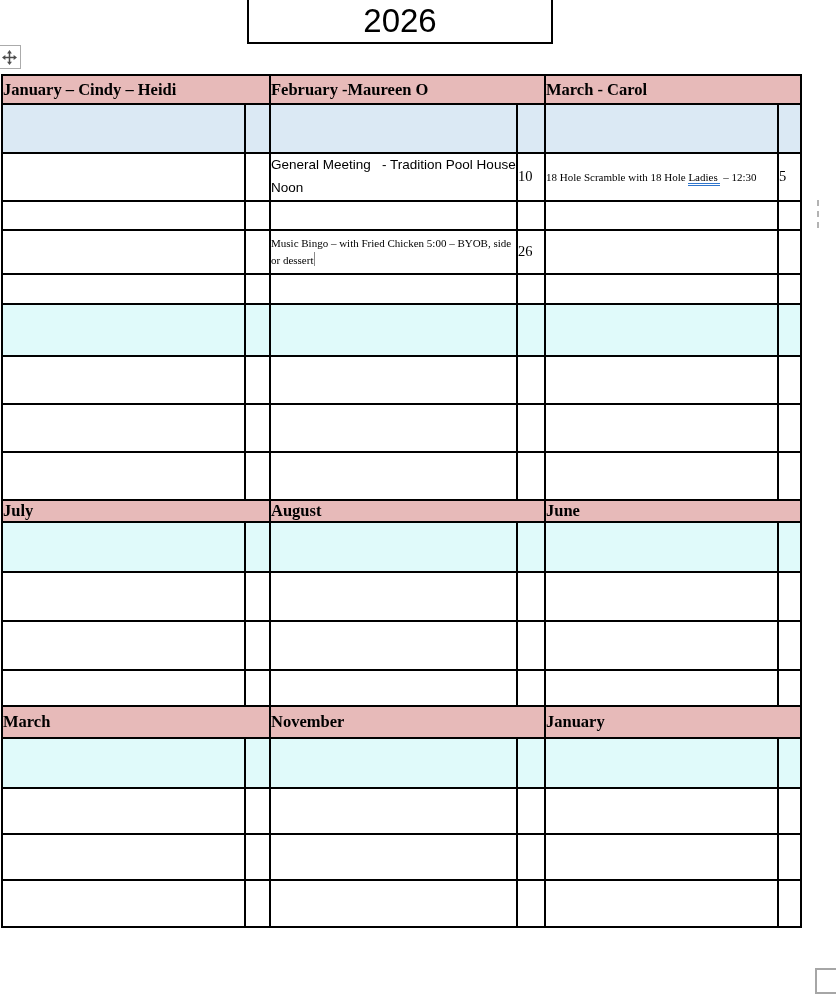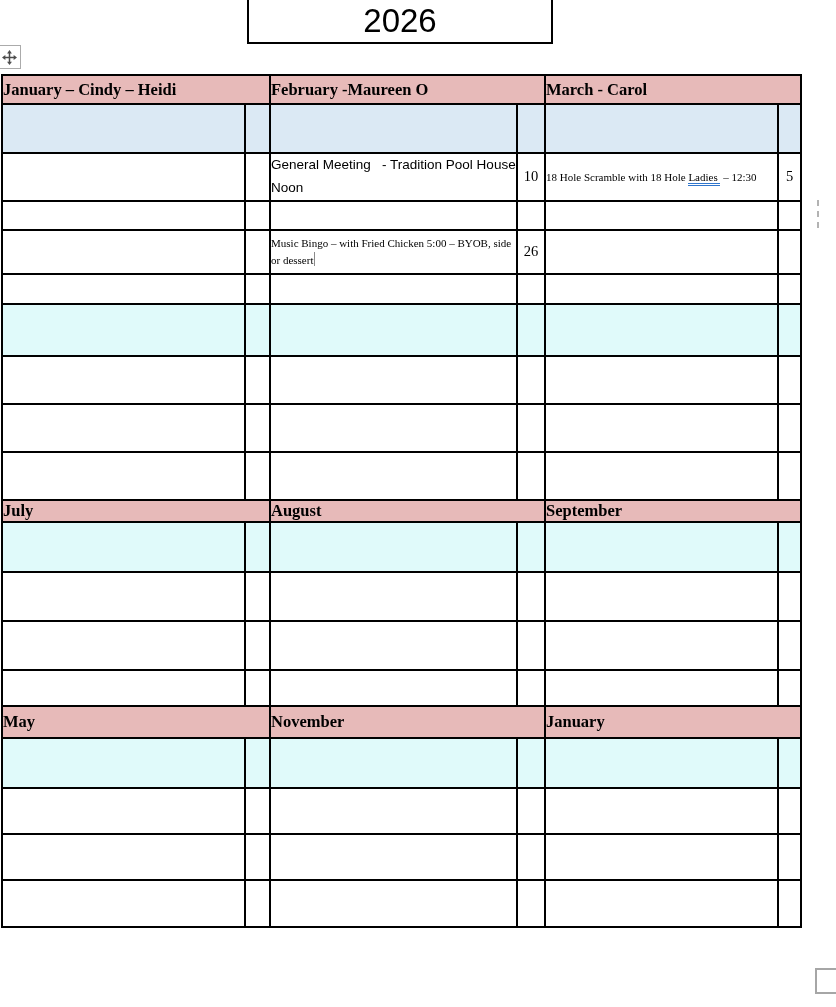--- a/index.html
+++ b/index.html
@@ -54,21 +54,21 @@
   tr.tint-cyan td{background:#e0fafa;}
   td.ev{
     font-size:11px;line-height:1.5;
     padding:2px 5px;white-space:pre-wrap;
   }
   td.ev.sans{
     font-family:Liberation Sans, sans-serif;
     font-size:13.5px;line-height:1.7;
   }
   td.num{
-    font-size:14.5px;text-align:center;
+    font-size:14.5px;text-align:left;
   }
   .gram-underline{
     border-bottom:3px double #2e75cc;
   }
   .caret{
     display:inline-block;width:1px;height:14px;
     background:#8a8a8a;vertical-align:-2px;margin-left:1px;
   }
 </style>
 </head>
@@ -177,21 +177,21 @@
         <td></td>
     <td></td>
         <td></td>
     <td></td>
         <td></td>
   </tr>
 
   <tr style="height:16px">
     <td class="hdr" colspan="2"><span>July</span></td>
     <td class="hdr" colspan="2"><span>August</span></td>
-    <td class="hdr" colspan="2"><span>September</span></td>
+    <td class="hdr" colspan="2"><span>June</span></td>
   </tr>
   <tr class="tint-cyan" style="height:50px">
     <td></td>
         <td></td>
     <td></td>
         <td></td>
     <td></td>
         <td></td>
   </tr>
   <tr style="height:49px">
@@ -213,21 +213,21 @@
   <tr style="height:36px">
     <td></td>
         <td></td>
     <td></td>
         <td></td>
     <td></td>
         <td></td>
   </tr>
 
   <tr style="height:32px">
-    <td class="hdr" colspan="2"><span>May</span></td>
+    <td class="hdr" colspan="2"><span>March</span></td>
     <td class="hdr" colspan="2"><span>November</span></td>
     <td class="hdr" colspan="2"><span>January</span></td>
   </tr>
   <tr class="tint-cyan" style="height:50px">
     <td></td>
         <td></td>
     <td></td>
         <td></td>
     <td></td>
         <td></td>

